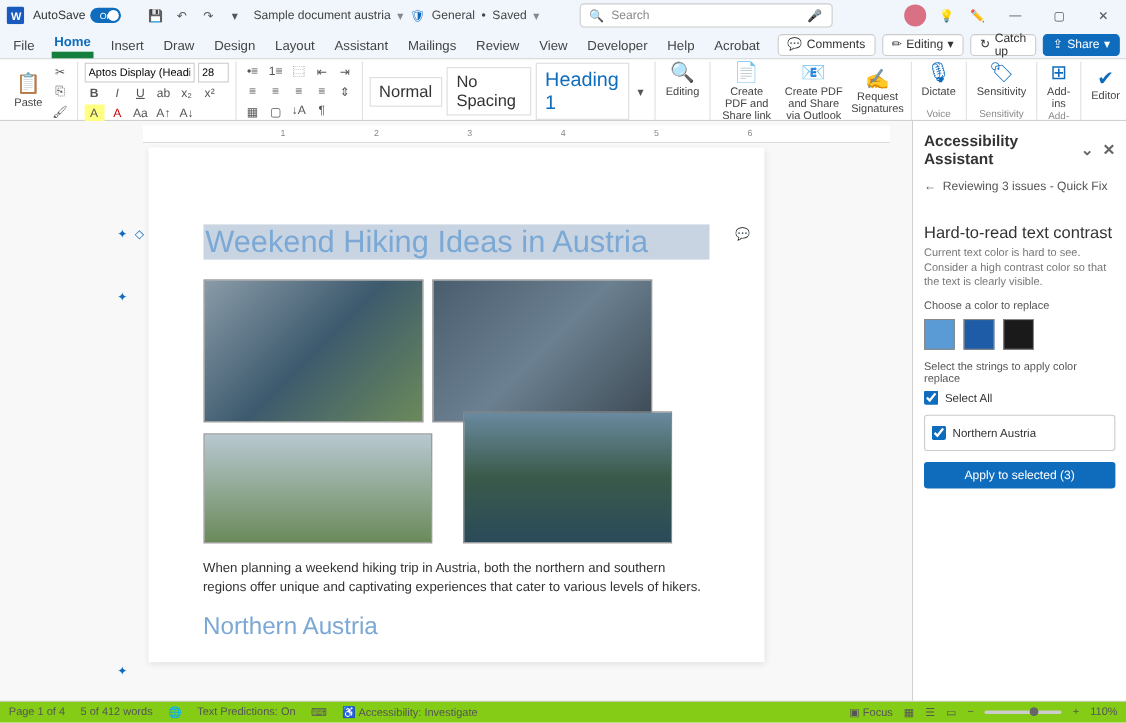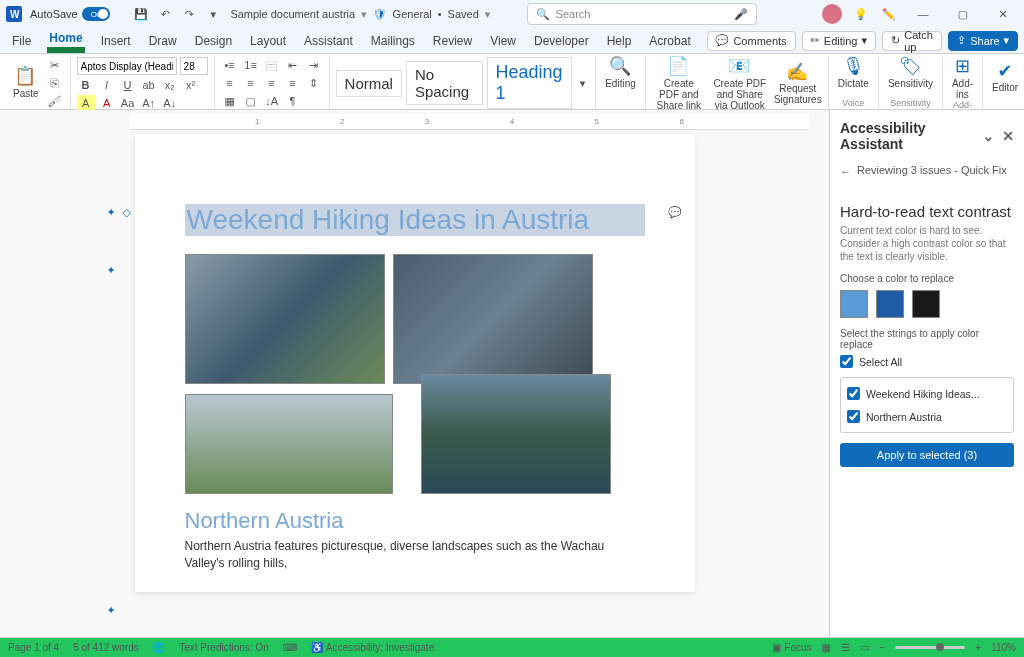--- a/index.html
+++ b/index.html
@@ -61,21 +61,21 @@
 .pane-desc { font-size: 10px; color: #777; margin-top: 4px; line-height: 1.3; }
 .pane-label { font-size: 10px; color: #555; margin-top: 10px; }
 .swatches { display: flex; gap: 8px; margin-top: 6px; }
 .swatch { width: 28px; height: 28px; border: 1px solid #888; cursor: pointer; }
 .check-row { display: flex; align-items: flex-end; gap: 6px; font-size: 10.5px; padding: 5px 0; }
 .check-row input { accent-color: #0f6cbd; }
 .string-list { border: 1px solid #ccc; border-radius: 3px; margin-top: 4px; padding: 4px 6px; }
 .apply-btn { margin-top: 10px; height: 24px; background: #0f6cbd; color: #fff; border: none; border-radius: 3px; font-size: 11px; cursor: pointer; }
 
 
-.status { height: 20px; background: #22c55e; border-top: 1px solid #d0d0d0; display: flex; align-items: center; padding: 0 8px; gap: 14px; font-size: 10px; color: #555; }
+.status { height: 20px; background: #84cc16; border-top: 1px solid #d0d0d0; display: flex; align-items: center; padding: 0 8px; gap: 14px; font-size: 10px; color: #555; }
 .status .right { margin-left: auto; display: flex; gap: 10px; align-items: center; }
 .zoom-slider { width: 70px; height: 3px; background: #ccc; border-radius: 2px; position: relative; }
 .zoom-slider::after { content:''; width: 8px; height: 8px; background: #666; border-radius: 50%; position: absolute; top: -3px; left: 58%; }
 </style>
 </head>
 <body>
 
 <div class="titlebar">
   <svg width="16" height="16">
       <rect width="16" height="16" fill="#185abd" rx="2"></rect>
@@ -298,22 +298,22 @@
       <span class="nav-icon" style="top:470px;left:-28px;">✦</span>
       <h1 class="doc-title">Weekend Hiking Ideas in Austria</h1>
       <div class="img-row">
         <div class="img-placeholder" style="width:200px;height:130px;"></div>
         <div class="img-placeholder" style="width:200px;height:130px;background:linear-gradient(135deg,#4a5d6e,#6b8090,#3d4a55);"></div>
       </div>
       <div class="img-row" style="margin-top:10px;">
         <div class="img-placeholder" style="width:208px;height:100px;background:linear-gradient(180deg,#b8c8d0,#6a8a5a);margin-left:0;"></div>
         <div class="img-placeholder" style="width:190px;height:120px;background:linear-gradient(180deg,#6a8aa0,#3a5a4a,#2a4a5a);margin-left:20px;margin-top:-20px;"></div>
       </div>
+      <p class="doc-p">When planning a weekend hiking trip in Austria, both the northern and southern regions offer unique and captivating experiences that cater to various levels of hikers.</p>
       <h2 class="doc-h2">Northern Austria</h2>
-      <p class="doc-p" style="margin-top:4px;">Northern Austria features picturesque, diverse landscapes such as the Wachau Valley's rolling hills,</p>
     </div>
   </div>
 
   <div class="pane">
     <div class="pane-header">
       <span>Accessibility Assistant</span>
       <div class="actions">
         <span>⌄</span>
         <span>✕</span>
       </div>
@@ -329,24 +329,20 @@
       <div class="swatch" style="background:#5b9bd5;"></div>
       <div class="swatch" style="background:#1f5ca8;"></div>
       <div class="swatch" style="background:#1a1a1a;"></div>
     </div>
     <div class="pane-label">Select the strings to apply color replace</div>
     <label class="check-row">
       <input type="checkbox" checked="" style="">
       <span>Select All</span>
     </label>
     <div class="string-list">
-      <label class="check-row">
-          <input type="checkbox" checked="" style="">
-          <span>Weekend Hiking Ideas...</span>
-        </label>
       <label class="check-row">
           <input type="checkbox" checked="" style="">
           <span>Northern Austria</span>
         </label>
     </div>
     <button class="apply-btn">Apply to selected (3)</button>
   </div>
 </div>
 
 <div class="status">

